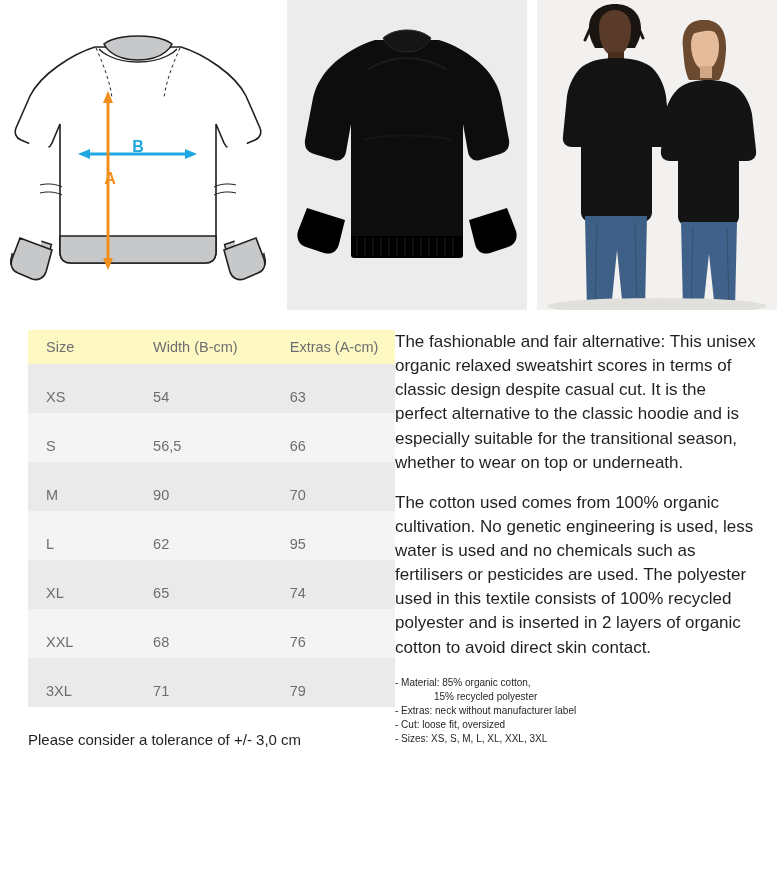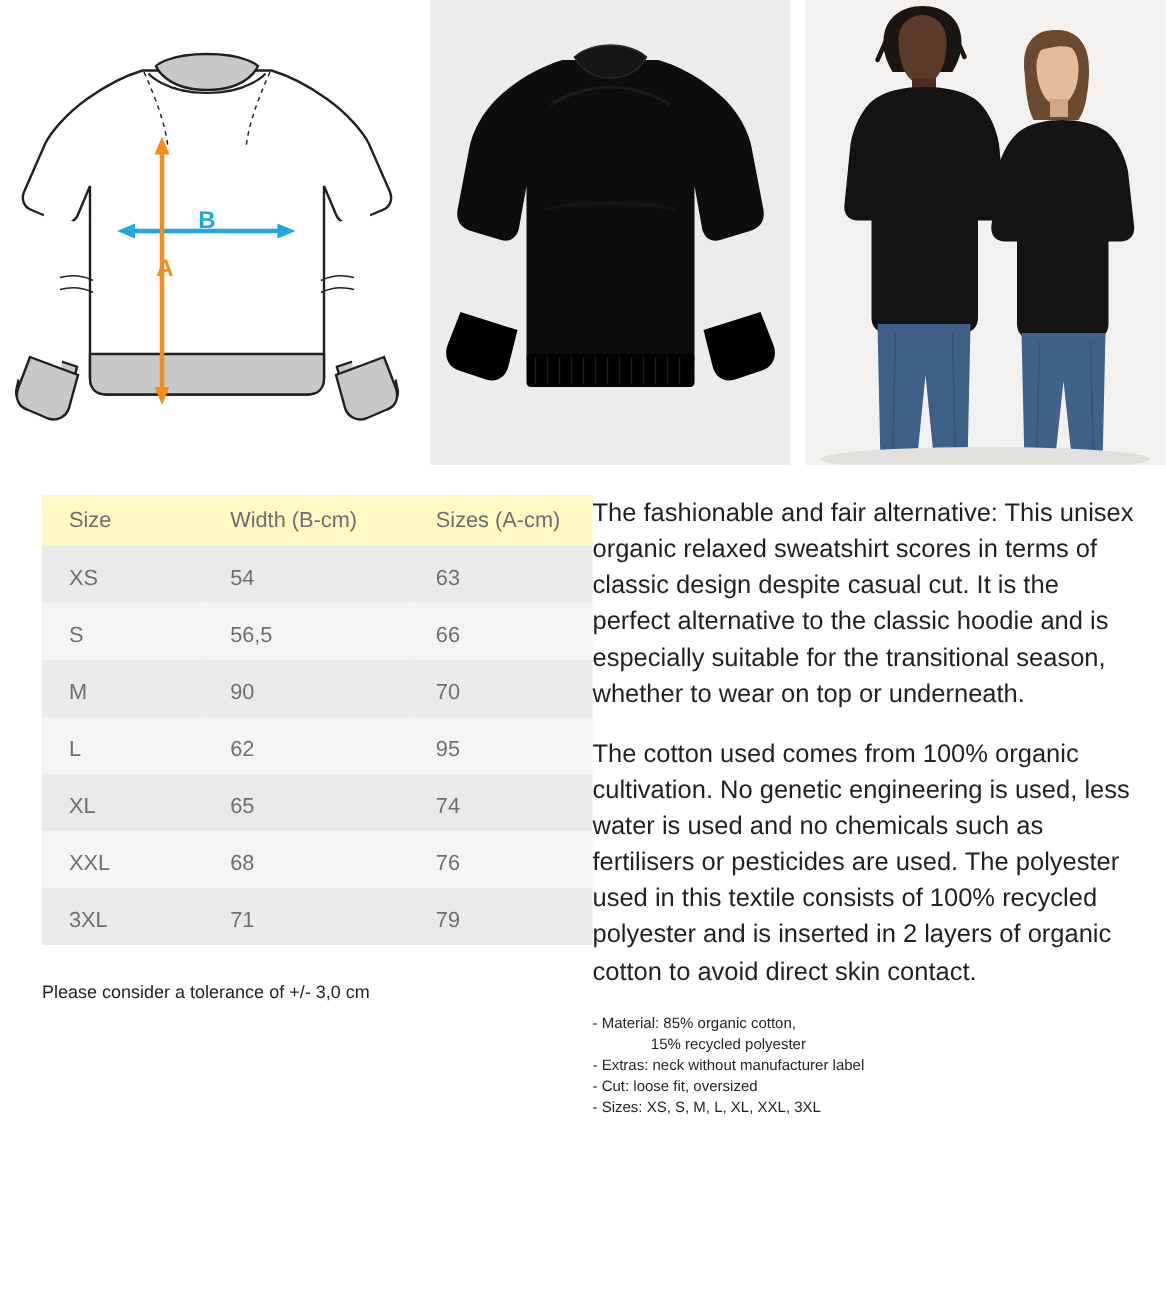--- a/index.html
+++ b/index.html
@@ -58,32 +58,32 @@
   }
   table.size-table th{
     text-align:left;
     font-weight:400;
     color:#6d6e71;
     padding:9px 0 9px 18px;
     background:#fef9c3;
   }
   table.size-table td{
     text-align:left;
-    padding:14px 0 8px 18px;
+    padding:25px 0 8px 18px;
     color:#6d6e71;
   }
   table.size-table tr.odd td{ background:#eaeaea; }
   table.size-table tr.even td{ background:#f4f4f4; }
   .col-size{ width:105px; }
   .col-width{ width:140px; }
   .col-length{ width:122px; }
 
   .tolerance{
     margin-top:24px;
-    font-size:12px;
+    font-size:15px;
     color:#231f20;
   }
 
   
   .desc p{
     margin:0 0 16px 0;
     font-size:17px;
     line-height:1.42;
     color:#231f20;
   }
@@ -219,21 +219,21 @@
 
 <div class="content">
   <div class="columns">
 
     <div class="left-col">
       <table class="size-table">
         <thead>
           <tr>
             <th class="col-size">Size</th>
             <th class="col-width">Width (B-cm)</th>
-            <th class="col-length">Sizes (A-cm)</th>
+            <th class="col-length">Extras (A-cm)</th>
           </tr>
         </thead>
         <tbody>
           <tr class="odd">
             <td>XS</td>
             <td>54</td>
             <td>63</td>
           </tr>
           <tr class="even">
             <td>S</td>

